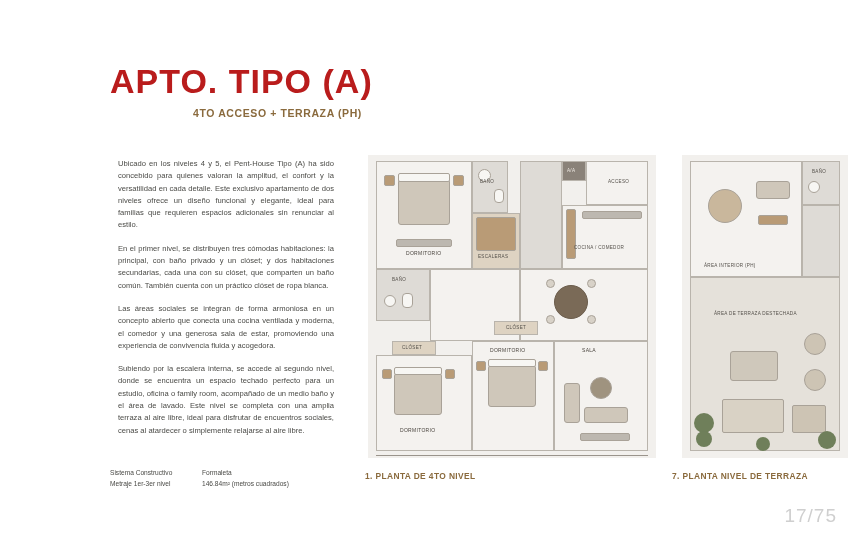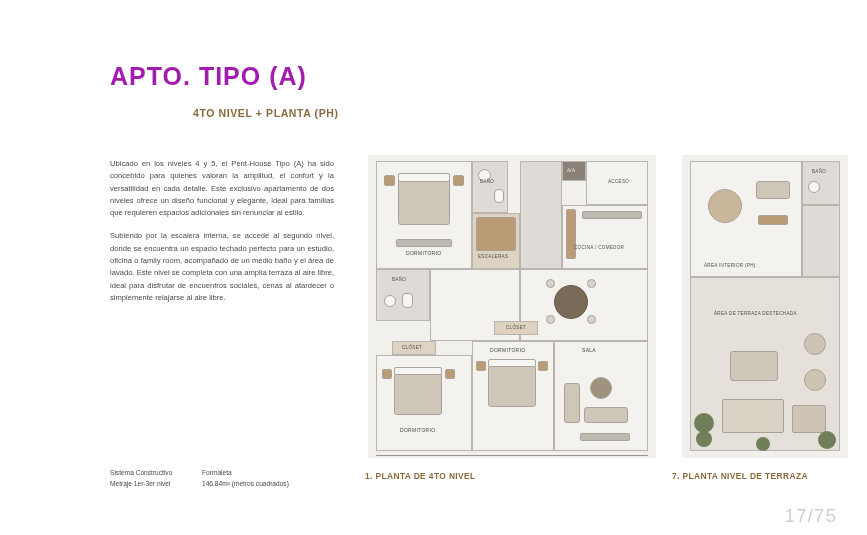--- a/index.html
+++ b/index.html
@@ -14,24 +14,24 @@
     background: #ffffff;
     overflow: hidden;
     font-family: "Liberation Sans", sans-serif;
     color: #3a3a38;
   }
   
   .title {
     position: absolute;
     left: 110px;
     top: 62px;
-    font-size: 25px;
+    font-size: 34px;
     font-weight: bold;
     letter-spacing: 1px;
-    color: #a21caf;
+    color: #b91c1c;
     font-family: "Liberation Sans", sans-serif;
   }
   .subtitle {
     position: absolute;
     left: 193px;
     top: 107px;
     font-size: 10.5px;
     font-weight: bold;
     letter-spacing: 0.6px;
     color: #8a6a3d;
@@ -39,21 +39,21 @@
   .body-text {
     position: absolute;
     left: 110px;
     top: 158px;
     width: 224px;
     font-size: 7.6px;
     line-height: 1.62;
     text-align: justify;
     color: #4a4a46;
   }
-  .body-text p { margin: 0 0 11px 0; }
+  .body-text p { margin: 0 0 11px 8px; }
   .specs {
     position: absolute;
     left: 110px;
     top: 468px;
     width: 230px;
     font-size: 6.6px;
     line-height: 1.6;
     color: #4a4a46;
   }
   .specs .row { display: flex; }
@@ -131,24 +131,26 @@
     position: absolute;
     background: #9a948c;
   }
 </style>
 </head>
 <body>
 
 <div class="page">
 
   <div class="title">APTO. TIPO (A)</div>
-  <div class="subtitle">4TO NIVEL + PLANTA (PH)</div>
+  <div class="subtitle">4TO ACCESO + TERRAZA (PH)</div>
 
   <div class="body-text">
     <p>Ubicado en los niveles 4 y 5, el Pent-House Tipo (A) ha sido concebido para quienes valoran la amplitud, el confort y la versatilidad en cada detalle. Este exclusivo apartamento de dos niveles ofrece un diseño funcional y elegante, ideal para familias que requieren espacios adicionales sin renunciar al estilo.</p>
+    <p>En el primer nivel, se distribuyen tres cómodas habitaciones: la principal, con baño privado y un clóset; y dos habitaciones secundarias, cada una con su clóset, que comparten un baño común. También cuenta con un práctico clóset de ropa blanca.</p>
+    <p>Las áreas sociales se integran de forma armoniosa en un concepto abierto que conecta una cocina ventilada y moderna, el comedor y una generosa sala de estar, promoviendo una experiencia de convivencia fluida y acogedora.</p>
     <p>Subiendo por la escalera interna, se accede al segundo nivel, donde se encuentra un espacio techado perfecto para un estudio, oficina o family room, acompañado de un medio baño y el área de lavado. Este nivel se completa con una amplia terraza al aire libre, ideal para disfrutar de encuentros sociales, cenas al atardecer o simplemente relajarse al aire libre.</p>
   </div>
 
   <div class="specs">
     <div class="row">
       <div class="k">Sistema Constructivo</div>
       <div class="v">Formaleta</div>
     </div>
     <div class="row">
       <div class="k">Metraje 1er-3er nivel</div>

